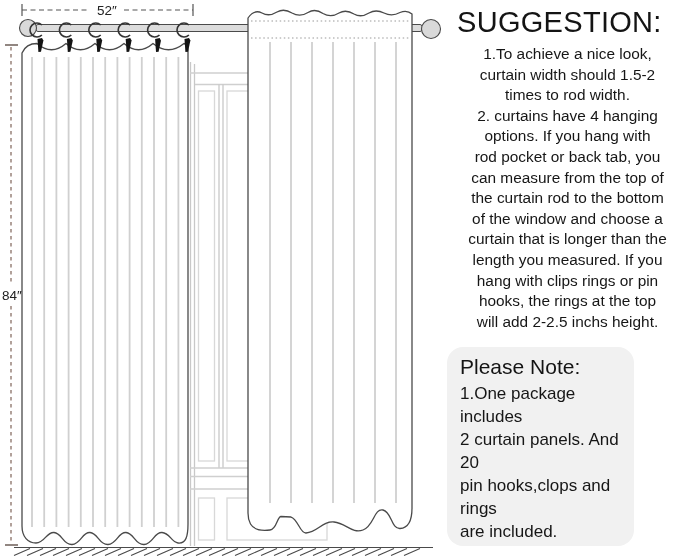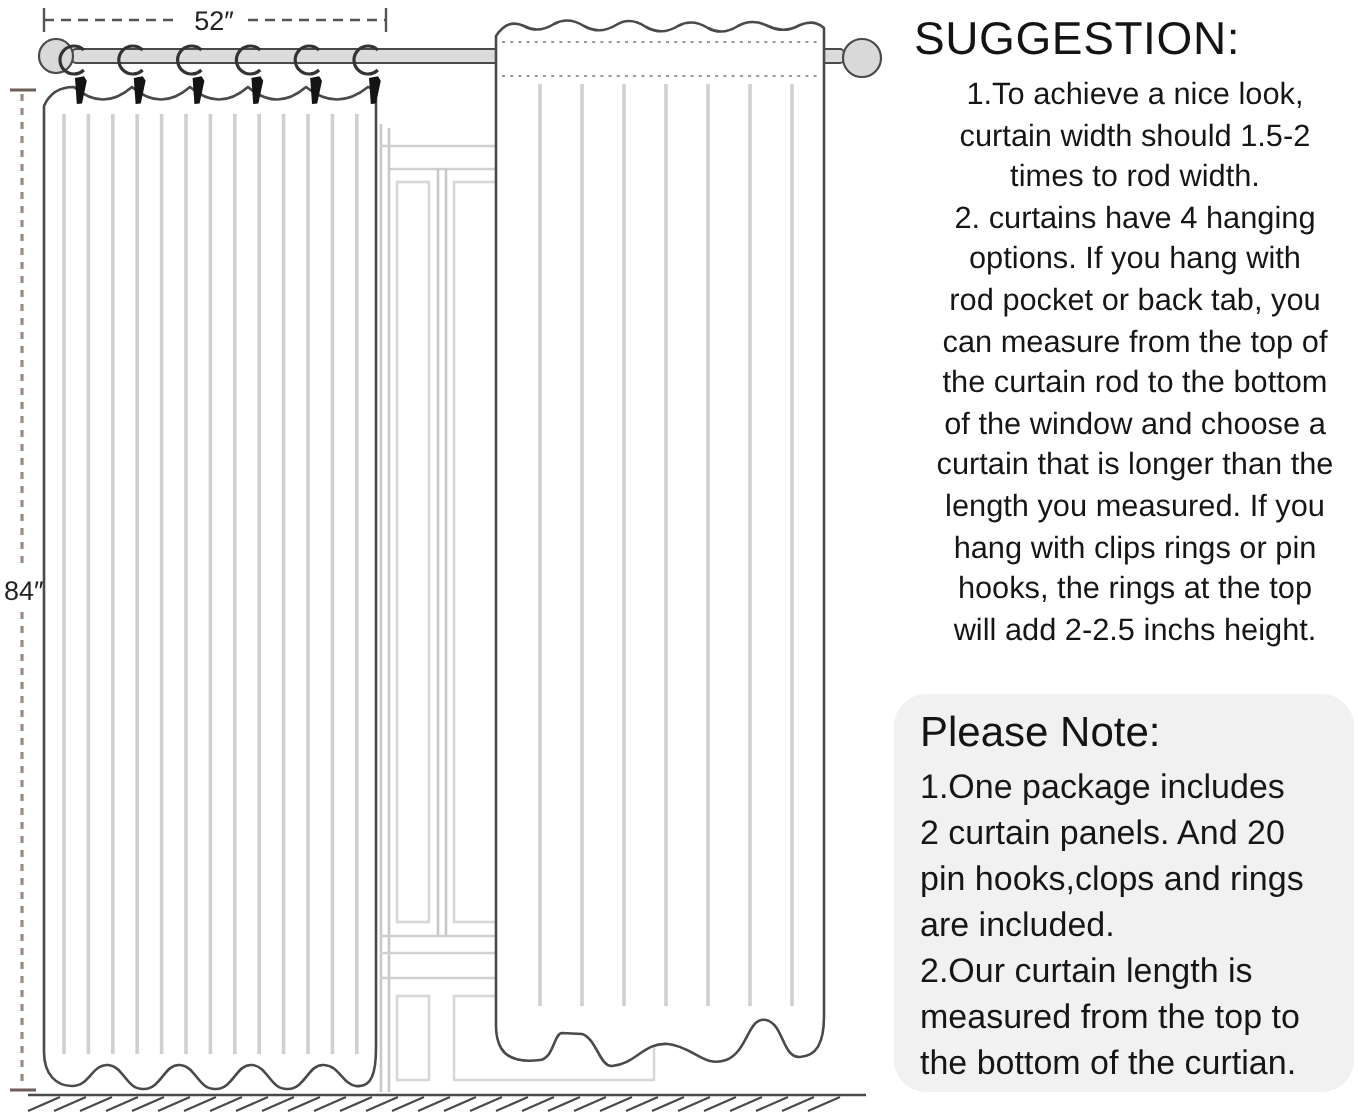--- a/index.html
+++ b/index.html
@@ -10,28 +10,28 @@
   }
   .diagram{position:absolute;left:0;top:0;}
   svg text{font-family:"Liberation Sans", sans-serif;fill:#222;}
   .dim-label{font-size:13.5px;}
   #rings path{fill:none;stroke:#333;stroke-width:1.6;}
   #clips path{fill:#141414;stroke:none;}
   .text-col{
     position:absolute;left:457px;top:4px;width:221px;
   }
   .suggestion-title{
-    font-size:23px;font-weight:400;letter-spacing:0.3px;
+    font-size:29px;font-weight:400;letter-spacing:0.3px;
     margin:2px 0 5px 0;color:#141414;white-space:nowrap;
   }
   .suggestion-body{
     font-size:15.4px;line-height:20.6px;white-space:pre-line;color:#161616;text-align:center;
   }
   .note-box{
-    position:absolute;left:447px;top:347px;width:230px;height:199px;
+    position:absolute;left:447px;top:347px;width:187px;height:199px;
     border-radius:16px;background:#f1f1f1;overflow:hidden;
     box-sizing:border-box;padding:5px 6px 0 13px;
   }
   .note-title{font-size:21px;font-weight:400;margin:3px 0 3px 0;color:#141414;}
   .note-body{font-size:17px;line-height:23px;white-space:pre-line;color:#161616;}
 </style>
 </head>
 <body>
 
 <svg class="diagram" width="455" height="556" viewBox="0 0 455 556">

